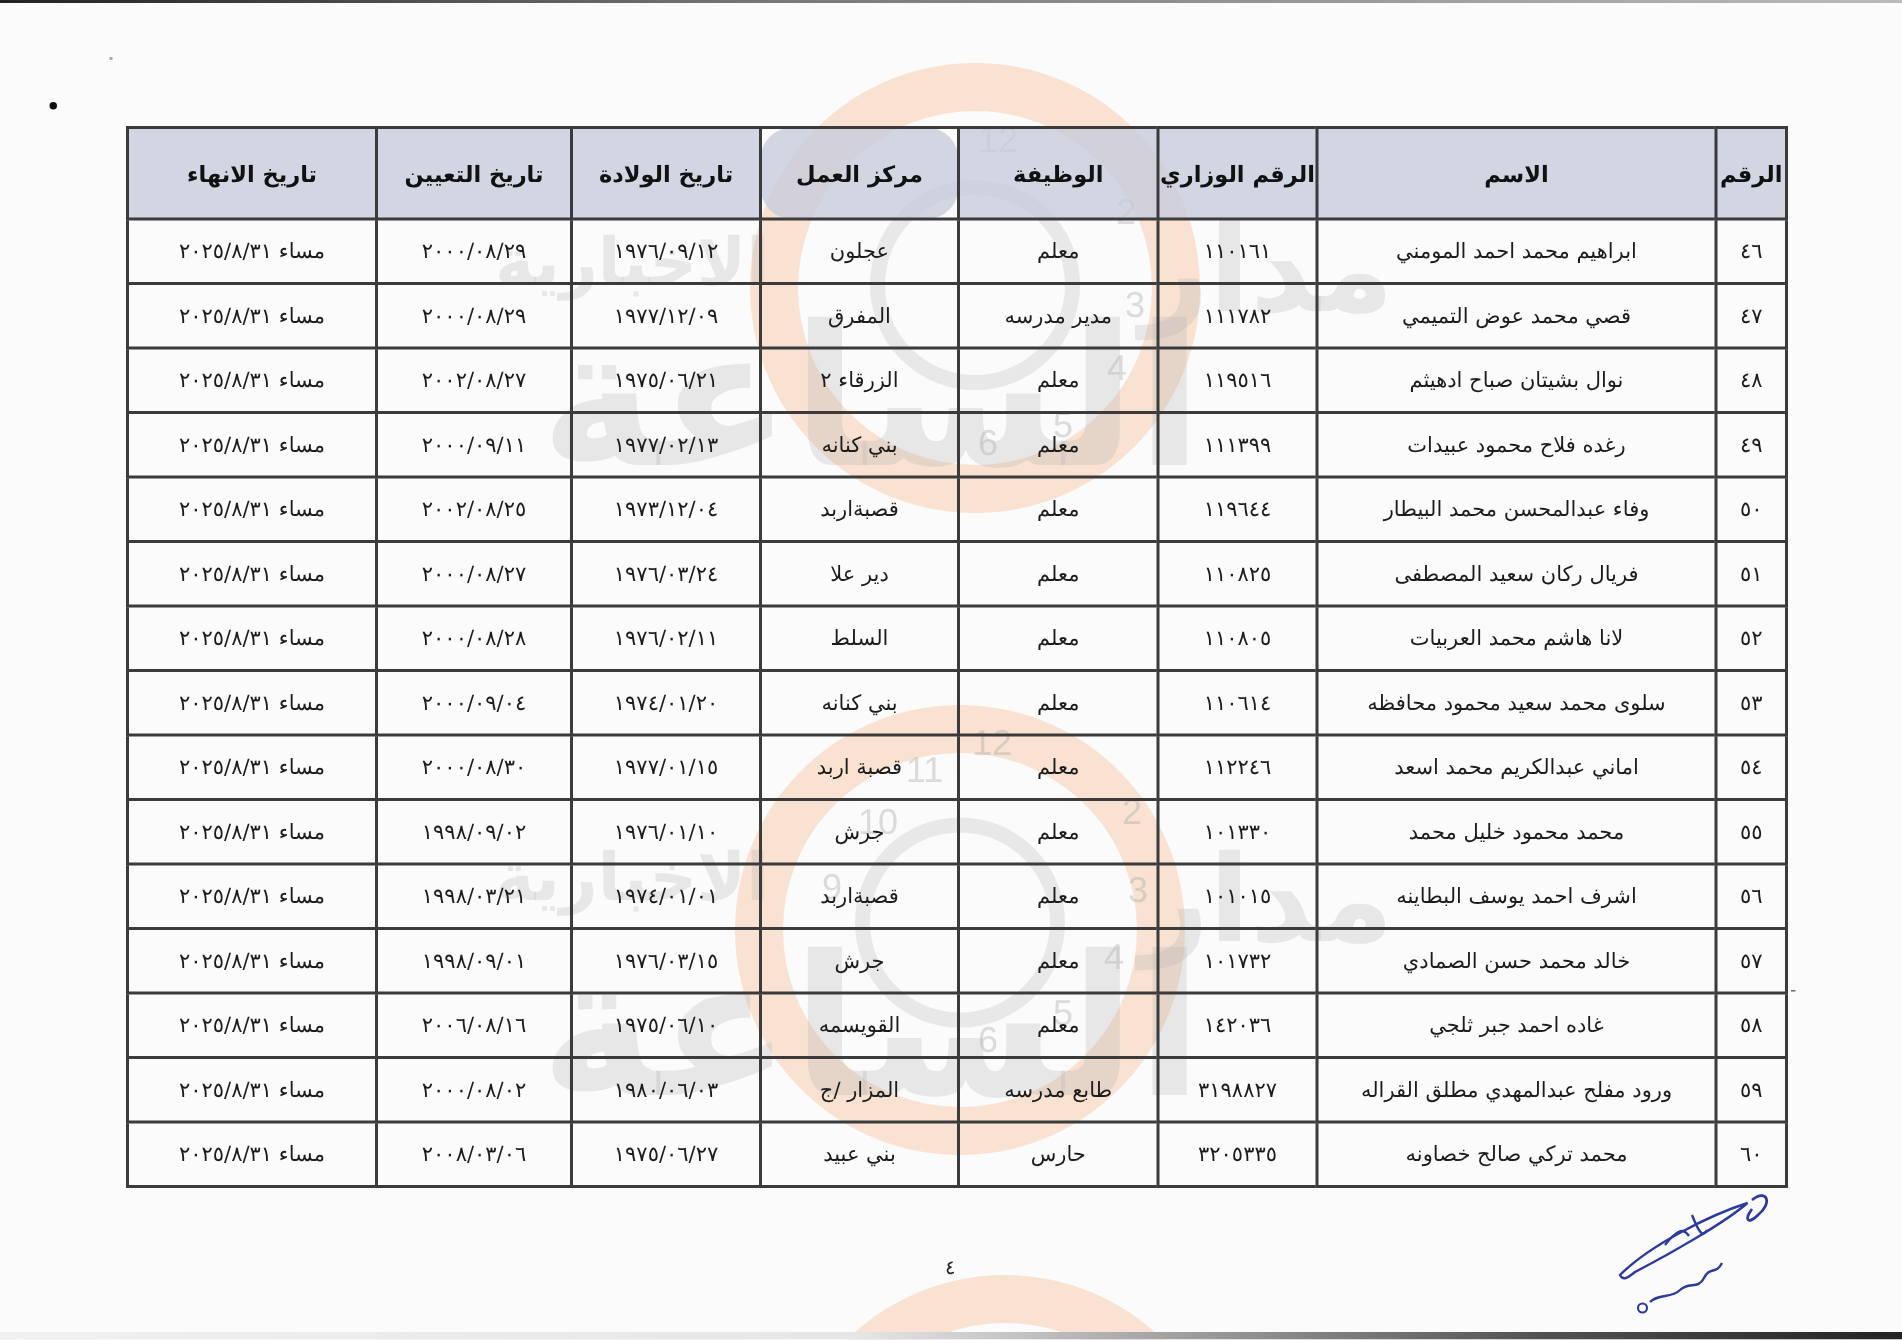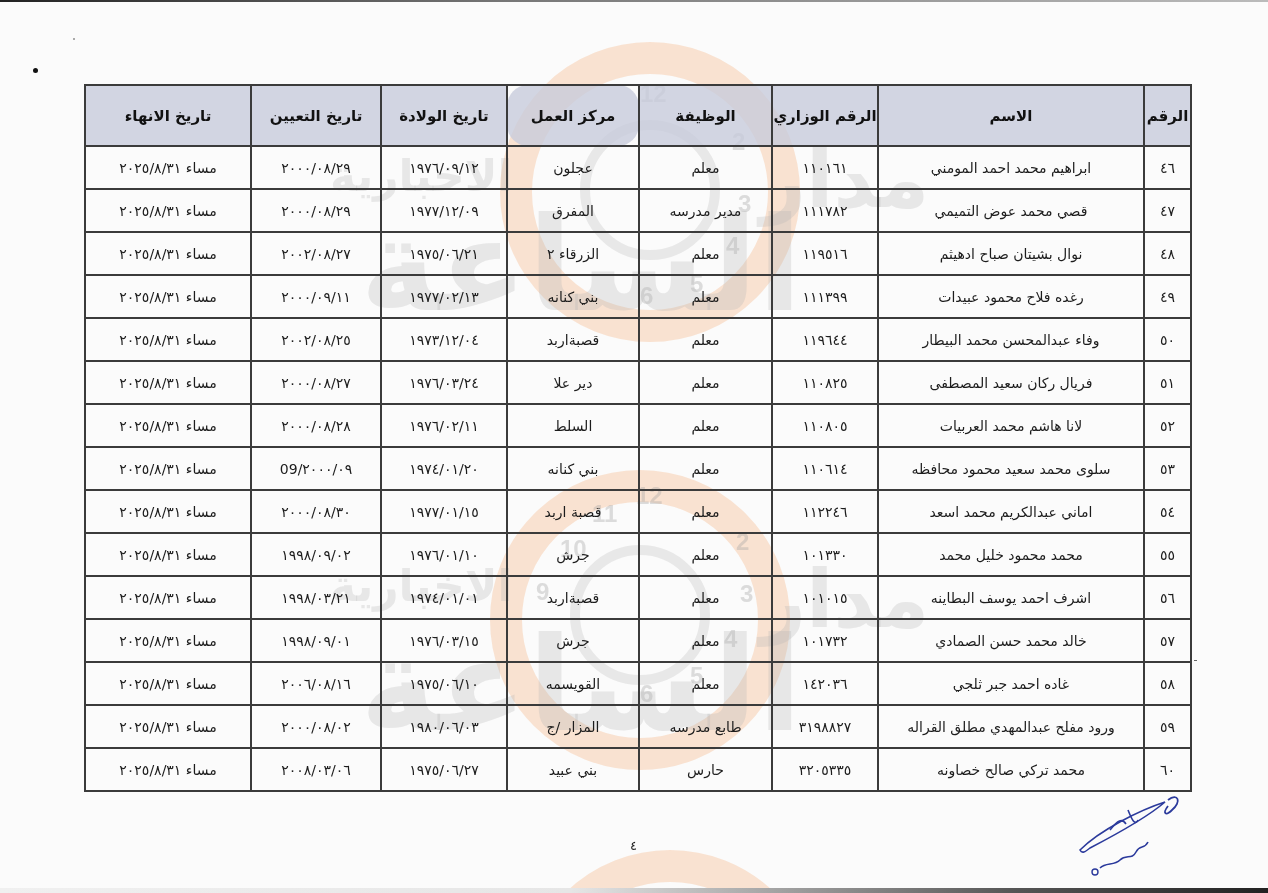--- a/index.html
+++ b/index.html
@@ -13,21 +13,21 @@
   .scan-edge-bottom { position: absolute; left: 0; bottom: 0; width: 1268px; height: 5px; background: linear-gradient(90deg,#f0f0f0 0%,#e6e6e6 45%,#555 80%,#222 100%); }
   .dot { position: absolute; left: 33px; top: 68px; width: 5px; height: 5px; border-radius: 50%; background: #111; }
   .speck { position: absolute; left: 73px; top: 38px; width: 2px; height: 2px; background: #aaa; }
   .tick-mark { position: absolute; left: 1194px; top: 660px; width: 3px; height: 1px; background: #666; }
 
   
   .wm { position: absolute; pointer-events: none; z-index: 0; }
   .wm-ring { border-radius: 50%; border: 32px solid rgba(246,175,120,0.32); }
   .wm-inner { border-radius: 50%; border: 10px solid rgba(190,190,190,0.30); }
   .wm-text { font-family: "DejaVu Sans", sans-serif; font-weight: bold; color: rgba(180,180,180,0.28); }
-  .wm-num { font-family: "Liberation Sans", sans-serif; font-weight: bold; color: rgba(160,160,160,0.35); font-size: 24px; }
+  .wm-num { font-family: "Liberation Sans", sans-serif; font-weight: normal; color: rgba(160,160,160,0.35); font-size: 24px; padding-left: 12px; }
 
   table.roster {
     position: absolute; left: 84px; top: 84px; z-index: 1;
     border-collapse: collapse; direction: rtl;
     font-family: "DejaVu Sans", sans-serif;
   }
   table.roster td, table.roster th {
     border: 2px solid #3b3b3b; padding: 0; text-align: center; vertical-align: middle;
     background: transparent;
   }
@@ -168,21 +168,21 @@
         <td class="num">٢٠٠٠/٠٨/٢٨</td>
         <td>مساء ٢٠٢٥/٨/٣١</td>
       </tr>
     <tr>
         <td>٥٣</td>
         <td>سلوى محمد سعيد محمود محافظه</td>
         <td class="num">١١٠٦١٤</td>
         <td>معلم</td>
         <td>بني كنانه</td>
         <td class="num">١٩٧٤/٠١/٢٠</td>
-        <td class="num">٢٠٠٠/٠٩/09</td>
+        <td class="num">٢٠٠٠/٠٩/٠٤</td>
         <td>مساء ٢٠٢٥/٨/٣١</td>
       </tr>
     <tr>
         <td>٥٤</td>
         <td>اماني عبدالكريم محمد اسعد</td>
         <td class="num">١١٢٢٤٦</td>
         <td>معلم</td>
         <td>قصبة اربد</td>
         <td class="num">١٩٧٧/٠١/١٥</td>
         <td class="num">٢٠٠٠/٠٨/٣٠</td>

